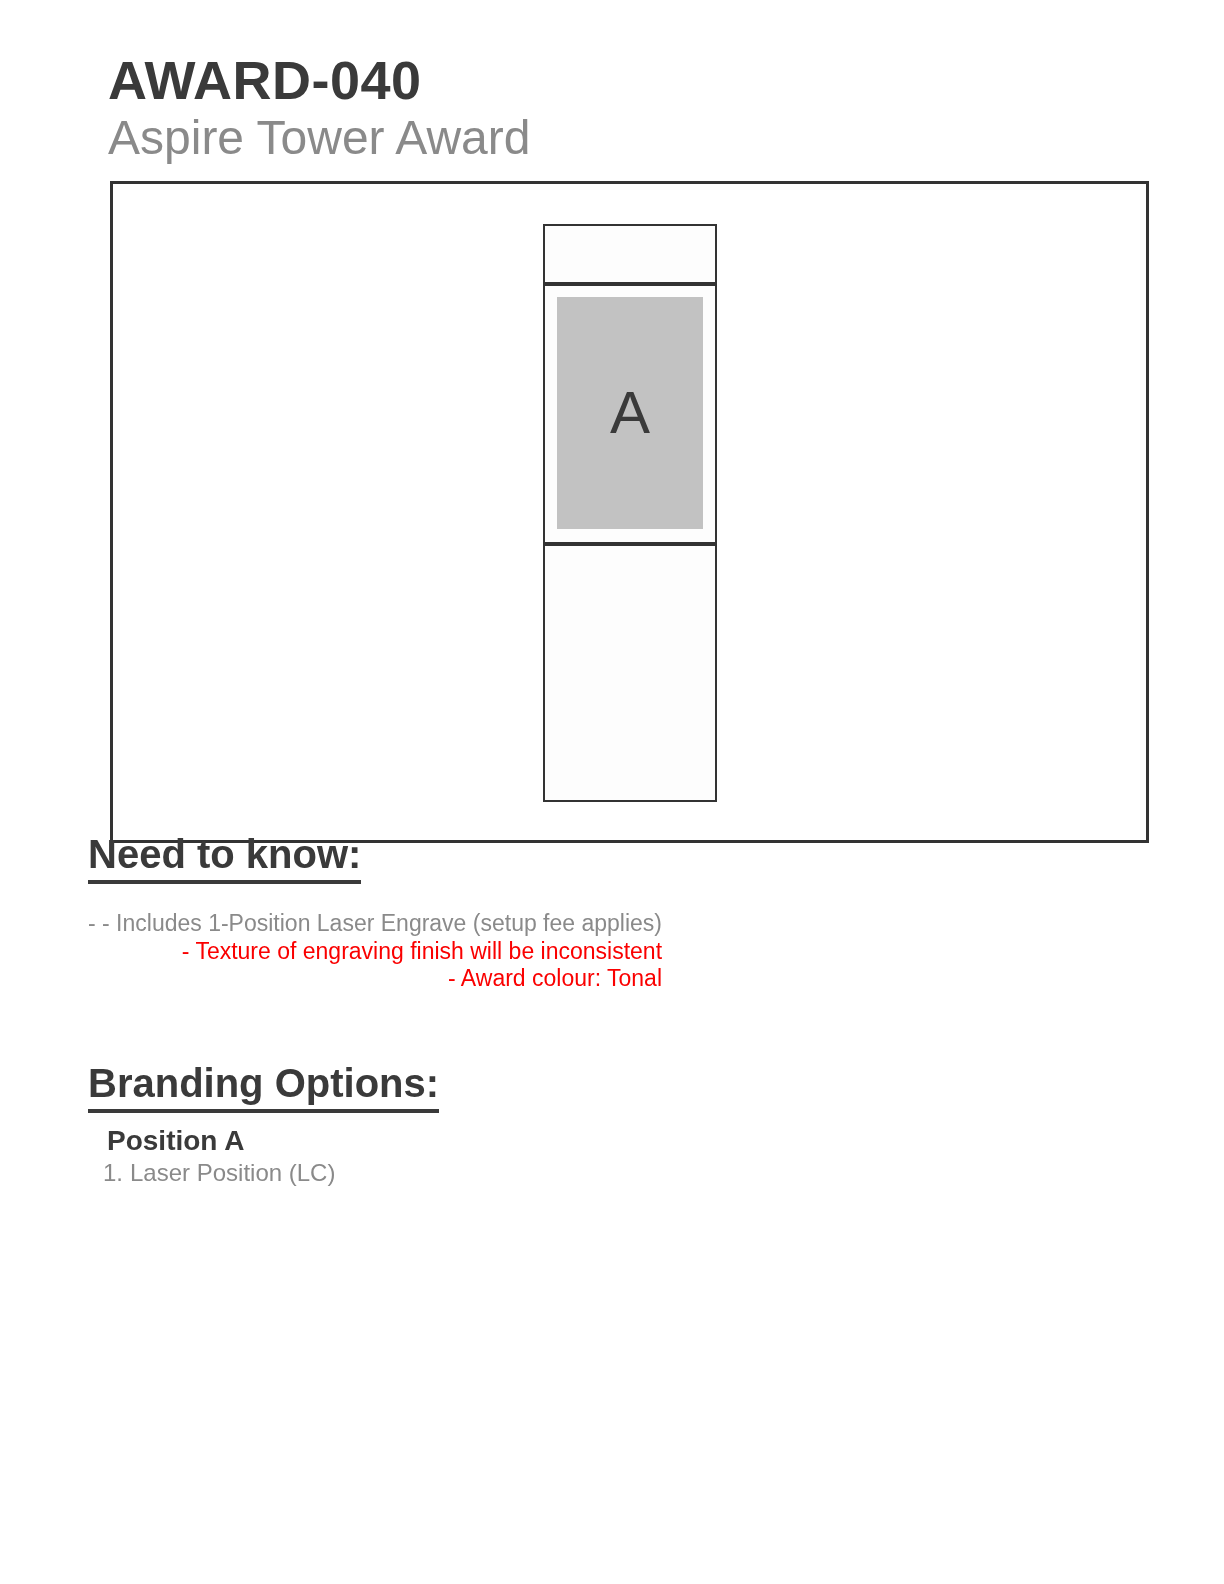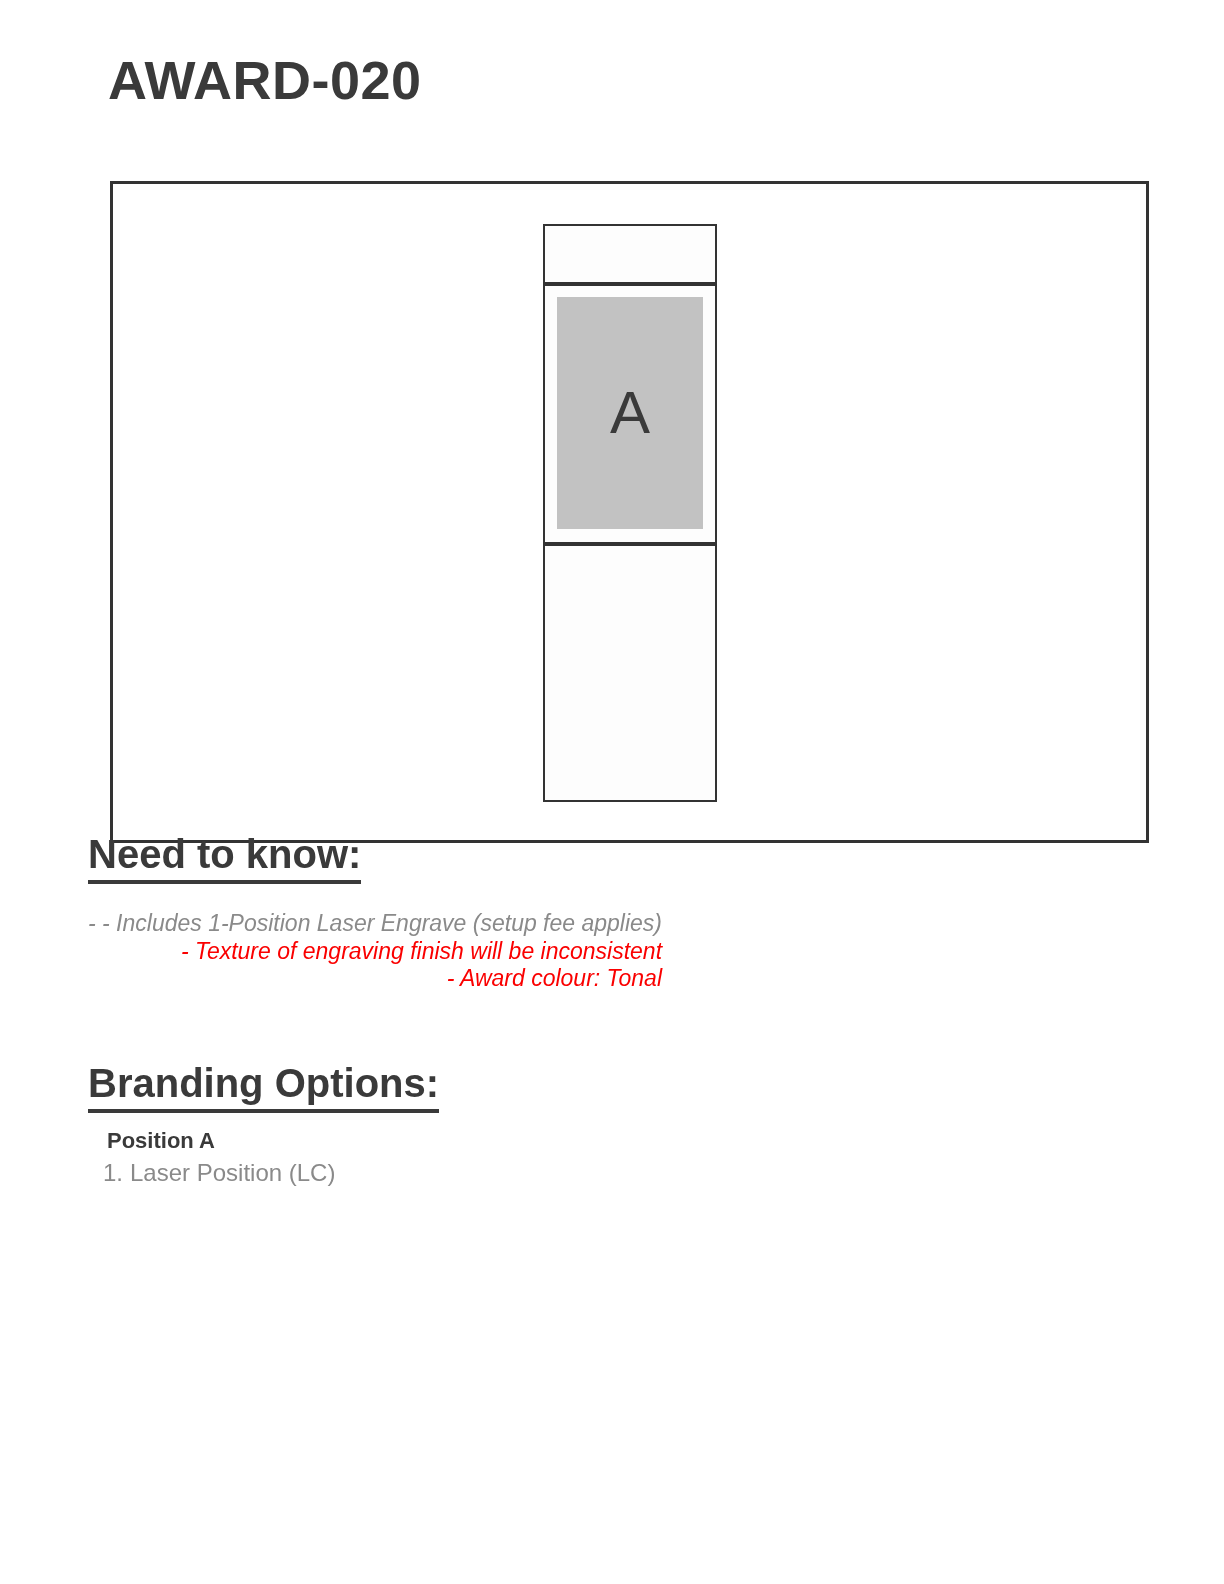--- a/index.html
+++ b/index.html
@@ -120,31 +120,30 @@
   .notes {
     position: absolute;
     left: 88px;
     top: 910px;
     font-size: 23px;
     line-height: 27.5px;
   }
   .notes p {
     margin: 0;
     white-space: nowrap;
-    font-style: italic;
   }
   .note-gray { color: var(--body-gray, #8a8a8a); }
   .note-red  { color: var(--alert-red, #fa0000); text-align: right; }
 
   
   .position-name {
     position: absolute;
     left: 107px;
     top: 1126px;
-    font-size: 22px;
+    font-size: 28px;
     line-height: 30px;
     font-weight: bold;
     color: var(--heading-text, #3a3a3a);
     white-space: nowrap;
   }
   .method-line {
     position: absolute;
     left: 103px;
     top: 1159px;
     font-size: 24px;
@@ -164,22 +163,23 @@
     line-height: 28px;
     color: var(--body-gray, #8a8a8a);
     white-space: nowrap;
   }
 </style>
 </head>
 <body>
 
 <div class="page">
 
-  <h1 class="product-code">AWARD-020</h1>
-
+  <h1 class="product-code">AWARD-040</h1>
+
+  <h2 class="product-name">Aspire Tower Award</h2>
 
   <div class="diagram-box">
     <div class="tower">
       <div class="tower-top"></div>
       <div class="tower-divider"></div>
       <div class="tower-middle">
         <div class="engrave-area">
           <span class="position-letter">A</span>
         </div>
       </div>

